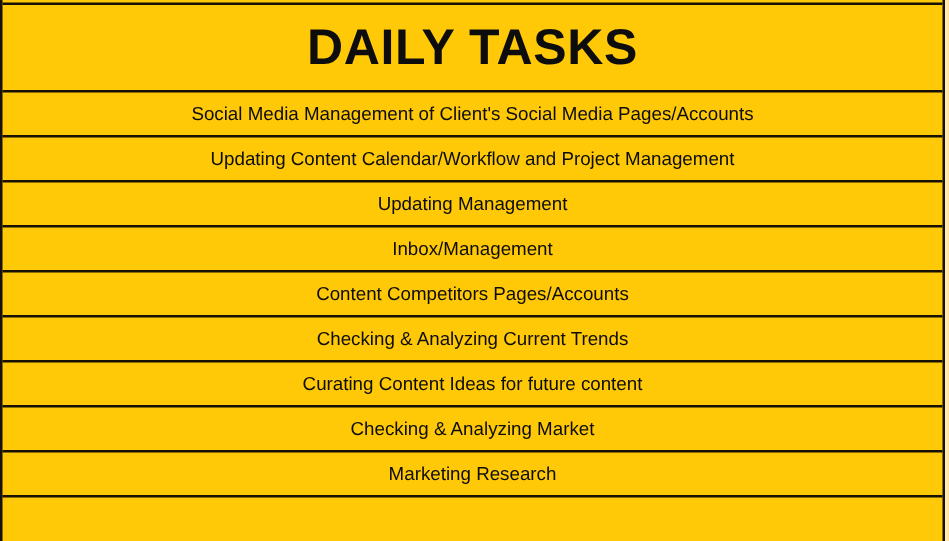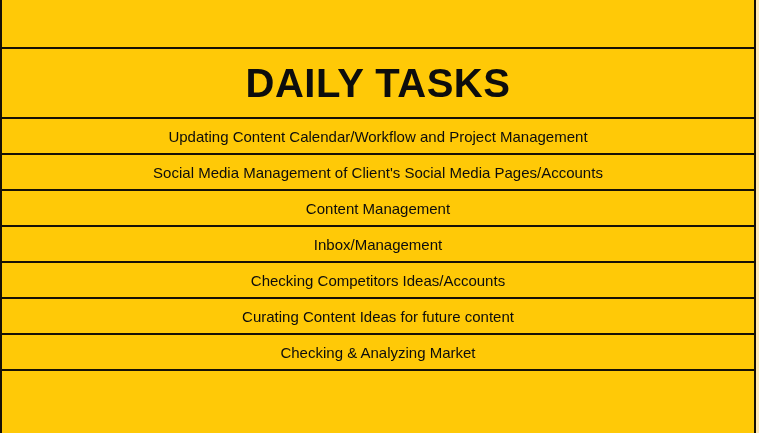--- a/index.html
+++ b/index.html
@@ -21,56 +21,61 @@
     padding-top: 2px;
   }
   .header {
     height: 68px;
     border-top: 2px solid var(--line, #161005);
     border-bottom: 2px solid var(--line, #161005);
     display: flex; align-items: center; justify-content: center;
     font-weight: bold;
     font-size: 40px;
     letter-spacing: 0.5px;
-    margin-top: 45px;
   }
   .row {
     height: 34px;
     border-bottom: 2px solid var(--line, #161005);
     display: flex; align-items: center; justify-content: center;
     font-size: 15px;
   }
   .row span, .header span { white-space: nowrap; }
 </style>
 </head>
 <body>
 
 <div class="sheet">
   <div class="table">
     <div class="header">
       <span>DAILY TASKS</span>
     </div>
     <div>
 
     <div class="row">
+        <span>Social Media Management of Client's Social Media Pages/Accounts</span>
+      </div>
+        <div class="row">
         <span>Updating Content Calendar/Workflow and Project Management</span>
       </div>
         <div class="row">
-        <span>Social Media Management of Client's Social Media Pages/Accounts</span>
-      </div>
-        <div class="row">
-        <span>Content Management</span>
+        <span>Updating Management</span>
       </div>
         <div class="row">
         <span>Inbox/Management</span>
       </div>
         <div class="row">
-        <span>Checking Competitors Ideas/Accounts</span>
+        <span>Content Competitors Pages/Accounts</span>
+      </div>
+        <div class="row">
+        <span>Checking &amp; Analyzing Current Trends</span>
       </div>
         <div class="row">
         <span>Curating Content Ideas for future content</span>
       </div>
         <div class="row">
         <span>Checking &amp; Analyzing Market</span>
       </div>
+        <div class="row">
+        <span>Marketing Research</span>
+      </div>
       </div>
   </div>
 </div>
 
 </body></html>

